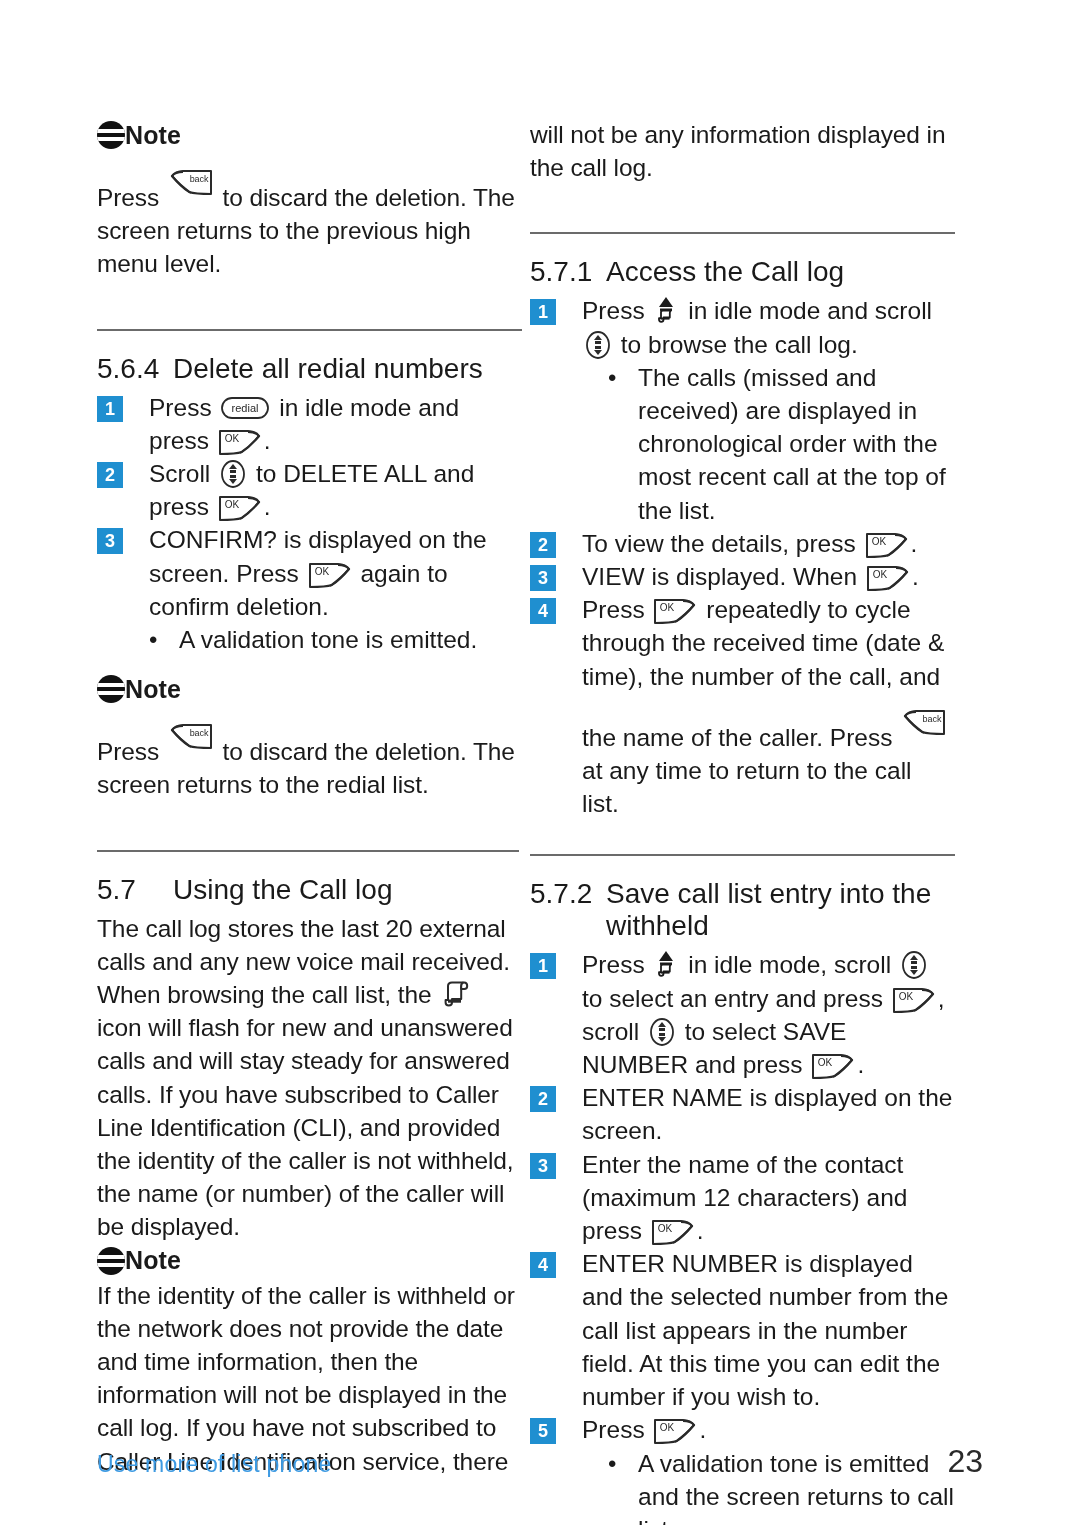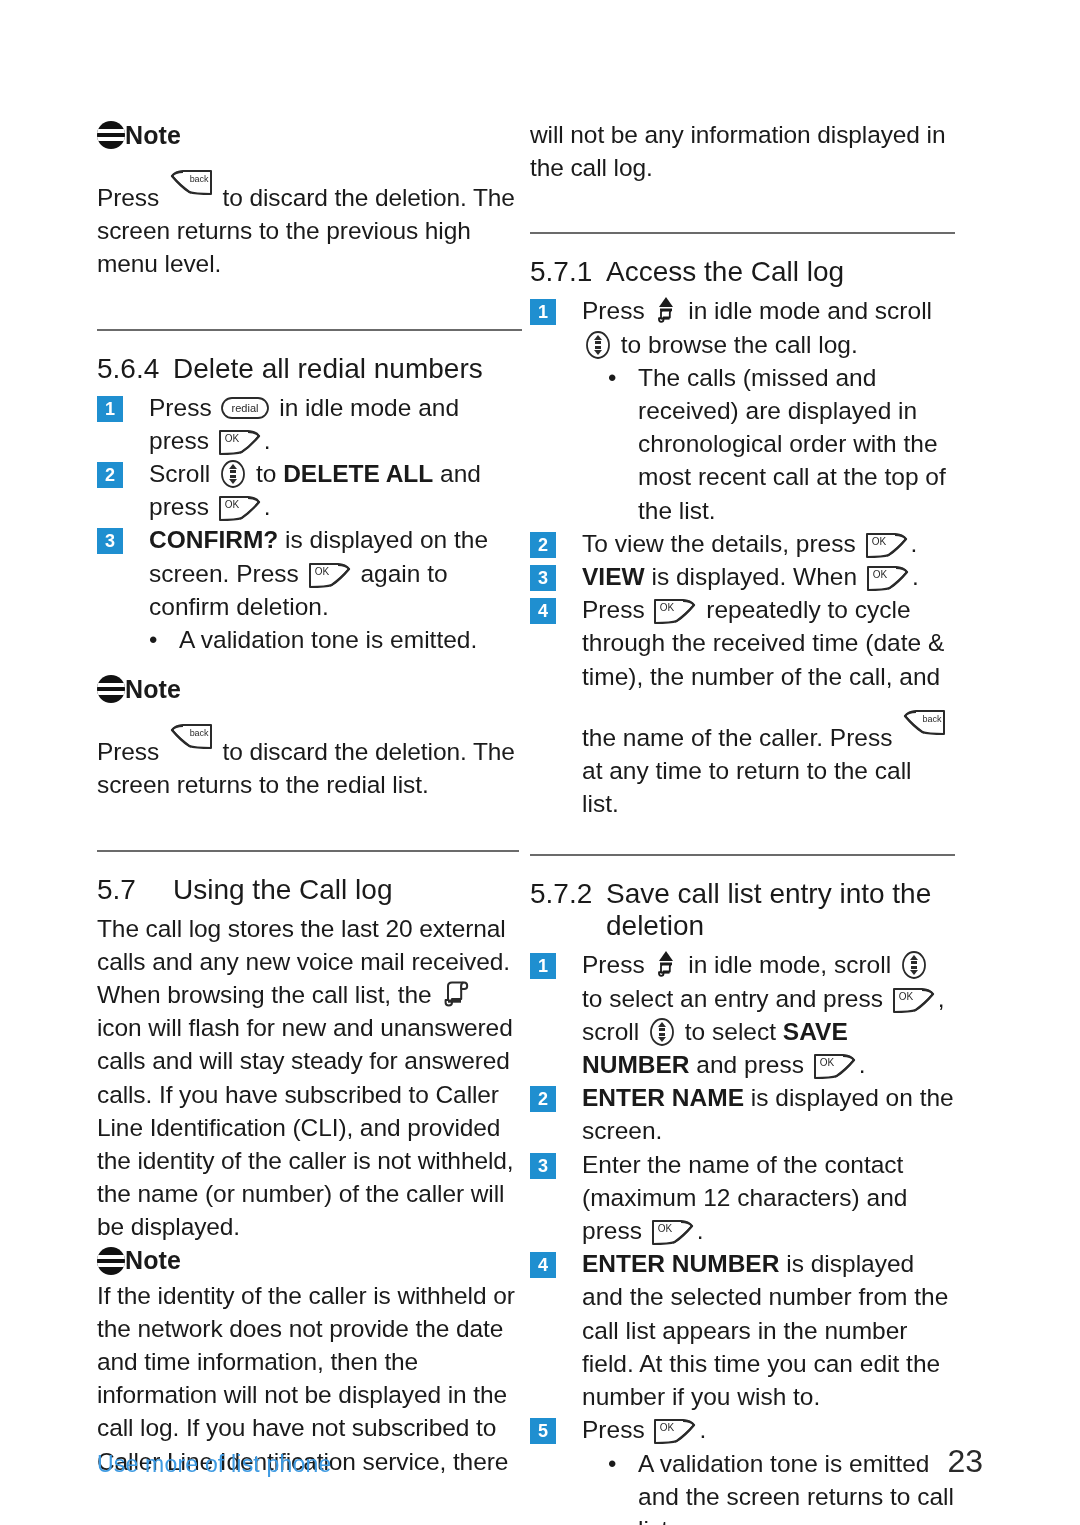--- a/index.html
+++ b/index.html
@@ -114,21 +114,21 @@
   .bullet .dot {
     flex:0 0 30px;
     text-align:left;
     font-size:24px;
     line-height:33.2px;
   }
   .bullet .btext { flex:1 1 auto; }
   .indent-52 { margin-left:52px; }
   .indent-78 { margin-left:78px; }
 
-  b, .bold { font-weight:bold;text-align:right; }
+  b, .bold { font-weight:normal;text-align:right; }
 
   
   .ico {
     display:inline-block;
     vertical-align:-4px;
     position:relative;
   }
   .ico svg { display:block; }
 
   .ico-ok   { width:44px; height:27px; vertical-align:-7px; margin:0 2px; }
@@ -326,21 +326,21 @@
                 <text x="30" y="13" font-size="9" font-family="Liberation Sans, sans-serif" fill="#2a2a2a" text-anchor="middle">back</text>
               </svg></span><span> at any time to return to the call list.</span></span>
       </div>
     </div>
 
     <div class="spacer-md"></div>
     <div class="rule"></div>
 
     <h2 class="section">
       <span class="num">5.7.2</span>
-      <span class="ttl"><span>Save call list entry into the</span><br><span>deletion</span></span>
+      <span class="ttl"><span>Save call list entry into the</span><br><span>withheld</span></span>
     </h2>
 
     <div class="steps">
       <div class="step">
         <span class="badge">1</span>
         <span class="step-body"><span>Press </span><span class="ico ico-calllog"><svg viewBox="0 0 24 29">
                 <path d="M12,1 L19,11 L5,11 Z" fill="#1a1a1a"></path>
                 <rect x="6" y="12.5" width="12" height="2.4" fill="#1a1a1a"></rect>
                 <path d="M7,16 C7,15 8,14.6 9,14.6 L17,14.6 C16,15.3 15.8,16 15.8,17 L15.8,21.5 L9.5,21.5 L9.5,23.5 C9.5,25 8.4,25.8 7.2,25.8 C6,25.8 5,25 5,23.6 L5,22.2 L7,22.2 Z" fill="#fff" stroke="#1a1a1a" stroke-width="1.8" stroke-linejoin="round"></path>
                 <rect x="6.5" y="21.6" width="9" height="2" fill="#1a1a1a"></rect>

